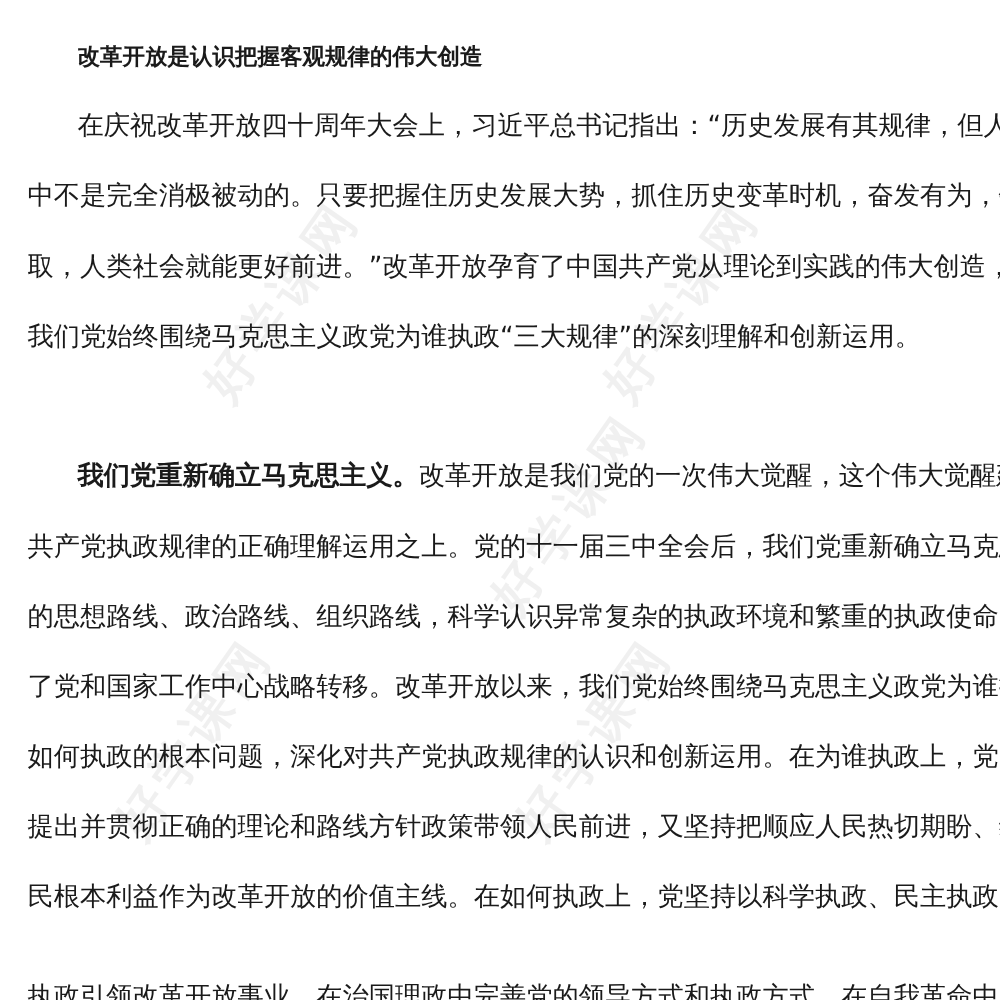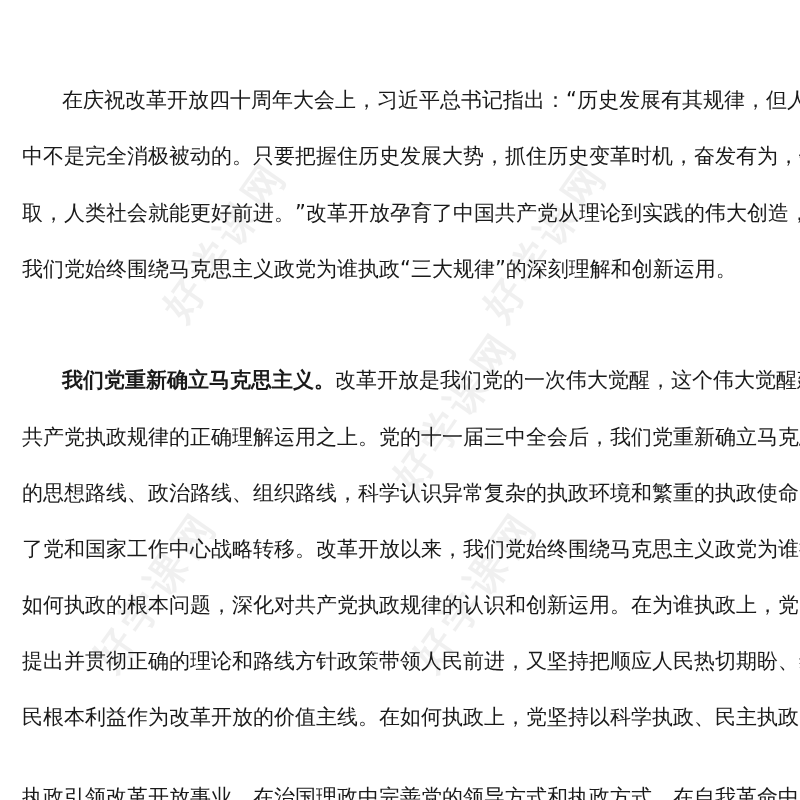--- a/index.html
+++ b/index.html
@@ -33,20 +33,21 @@
 <body>
 
 <div class="page">
 
   <div class="watermark" style="left:150px; top:300px;">好学课网</div>
   <div class="watermark" style="left:470px; top:300px;">好学课网</div>
   <div class="watermark" style="left:380px; top:470px;">好学课网</div>
   <div class="watermark" style="left:80px; top:650px;">好学课网</div>
   <div class="watermark" style="left:400px; top:650px;">好学课网</div>
 
+  <div class="title">改革开放是认识把握客观规律的伟大创造</div>
 
   <div class="line indent" style="top:87px;">在庆祝改革开放四十周年大会上，习近平总书记指出：“历史发展有其规律，但人在其</div>
   <div class="line" style="top:143px;">中不是完全消极被动的。只要把握住历史发展大势，抓住历史变革时机，奋发有为，锐意进</div>
   <div class="line" style="top:200px;">取，人类社会就能更好前进。”改革开放孕育了中国共产党从理论到实践的伟大创造，这种</div>
   <div class="line last" style="top:256px;">我们党始终围绕马克思主义政党为谁执政“三大规律”的深刻理解和创新运用。</div>
 
   <div class="line indent" style="top:367px;">
     <span class="bold">我们党重新确立马克思主义。</span><span>改革开放是我们党的一次伟大觉醒，这个伟大觉醒建立在对</span>
   </div>
   <div class="line" style="top:424px;">共产党执政规律的正确理解运用之上。党的十一届三中全会后，我们党重新确立马克思主义</div>

